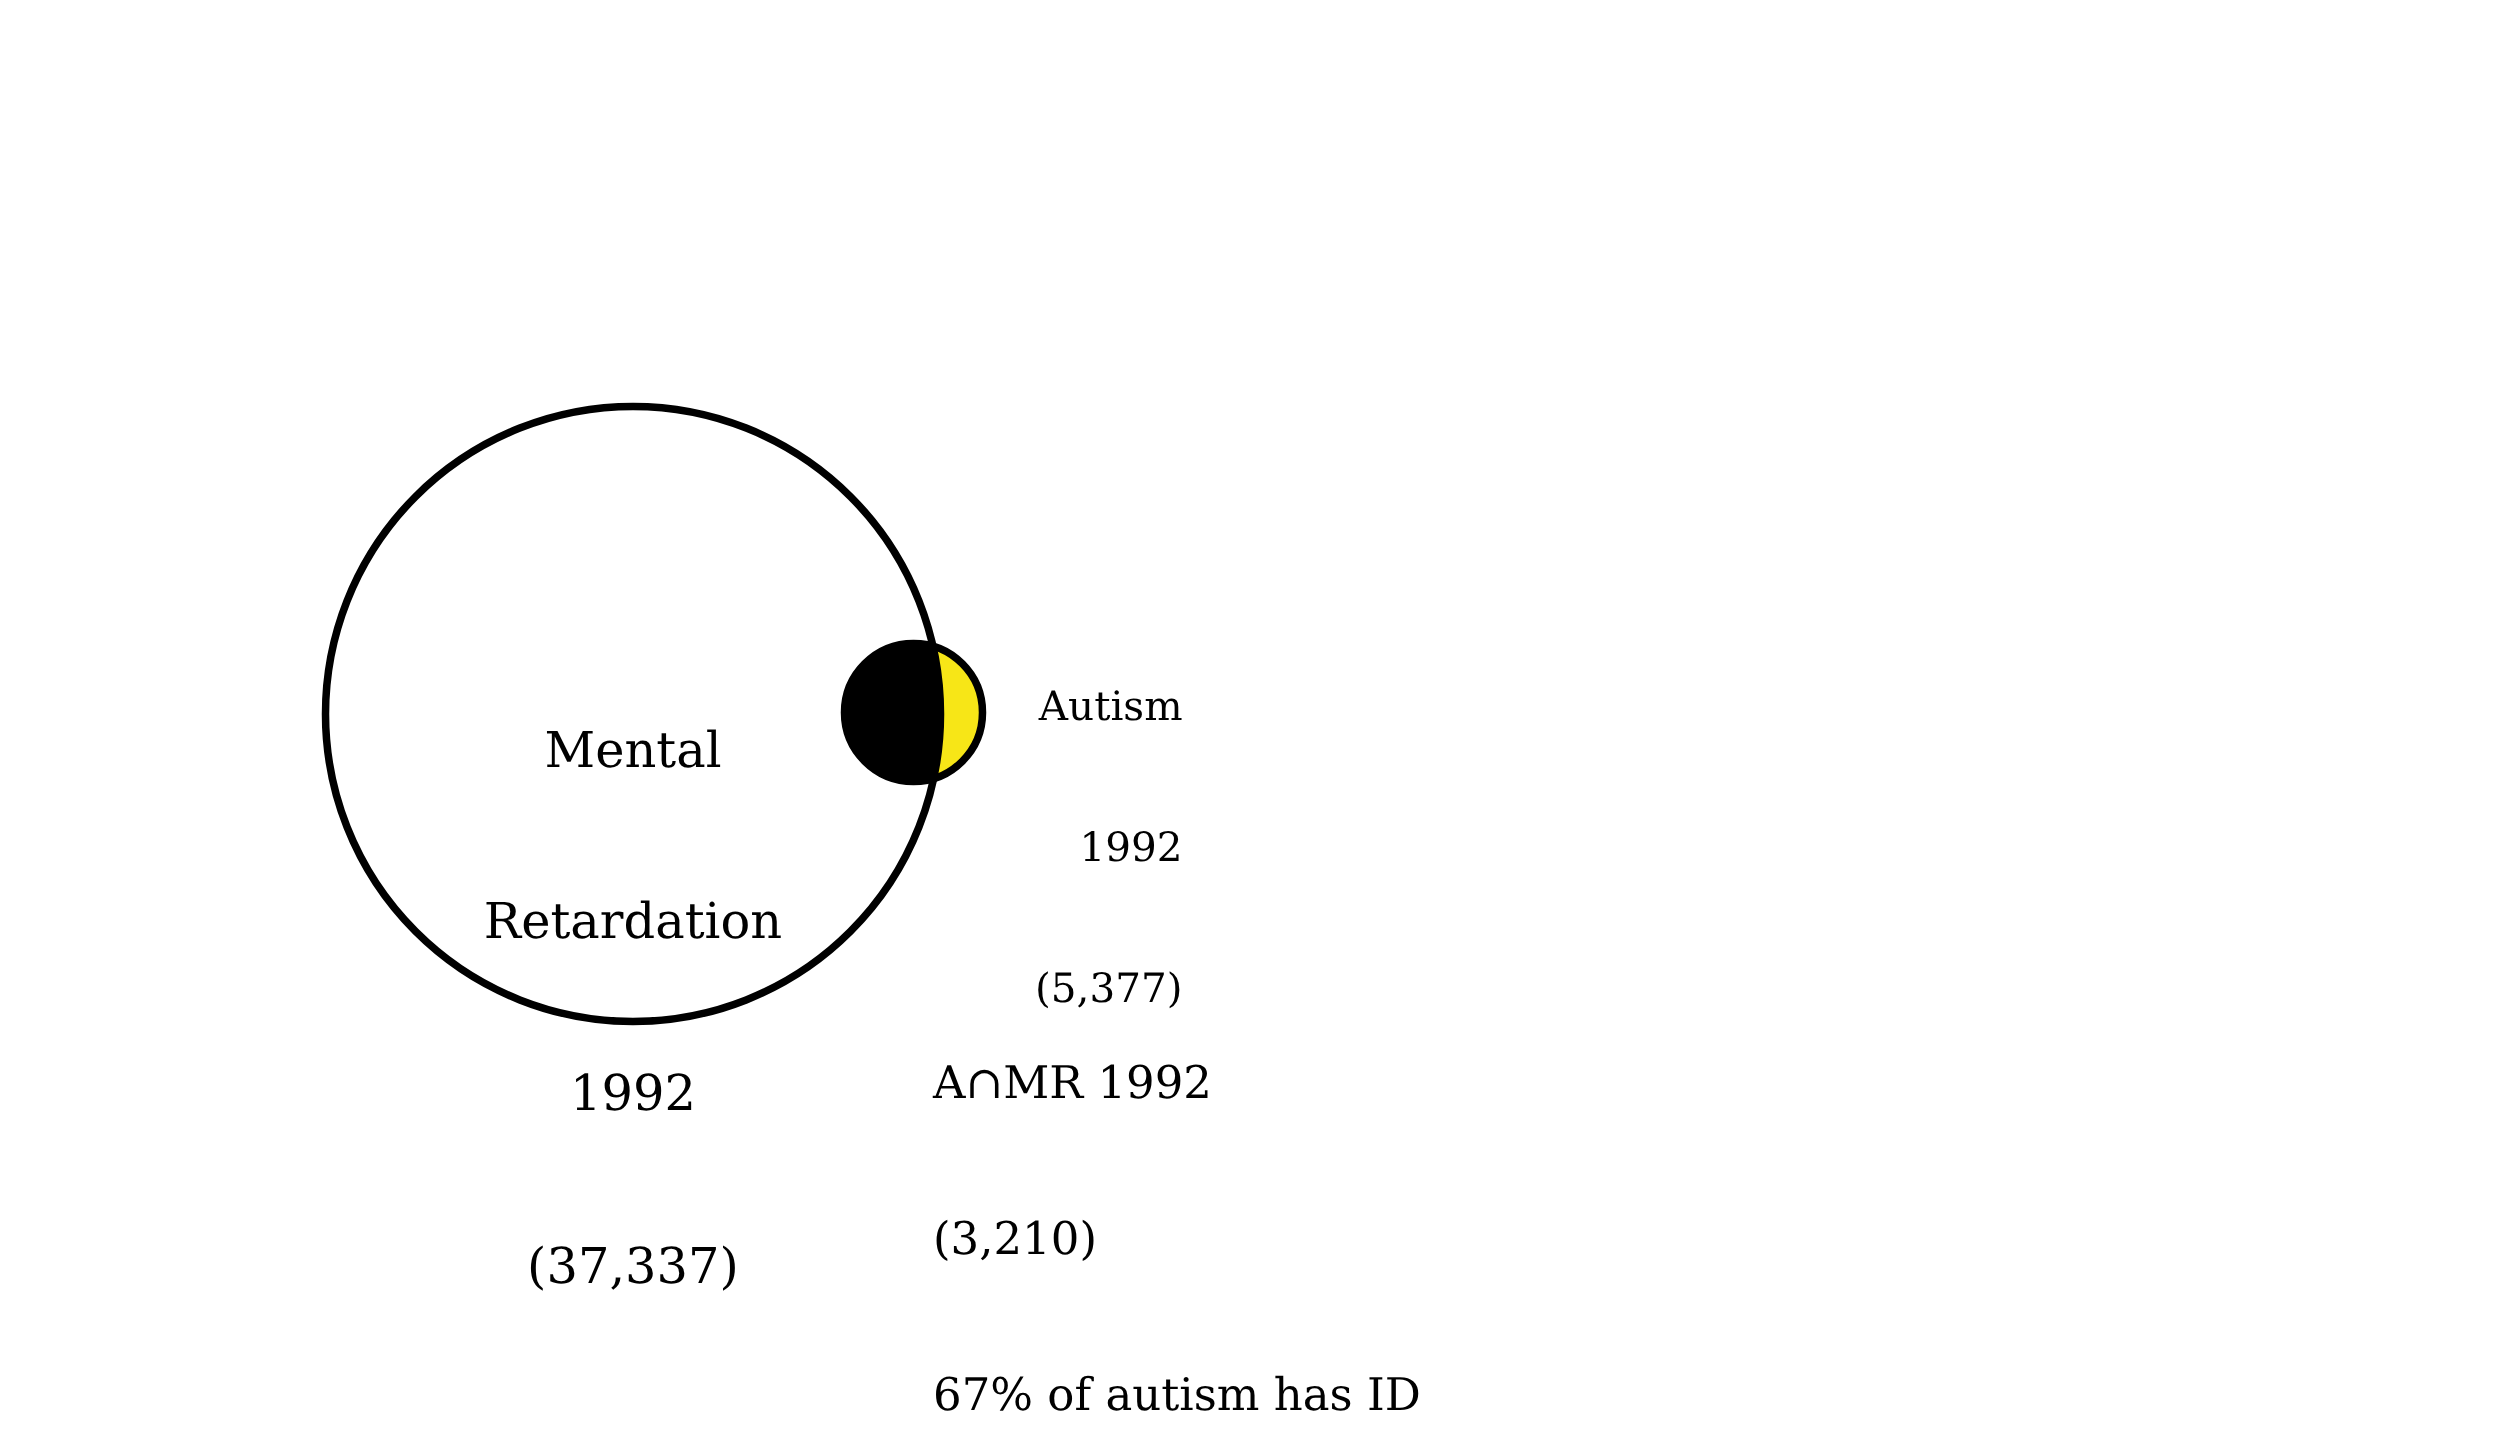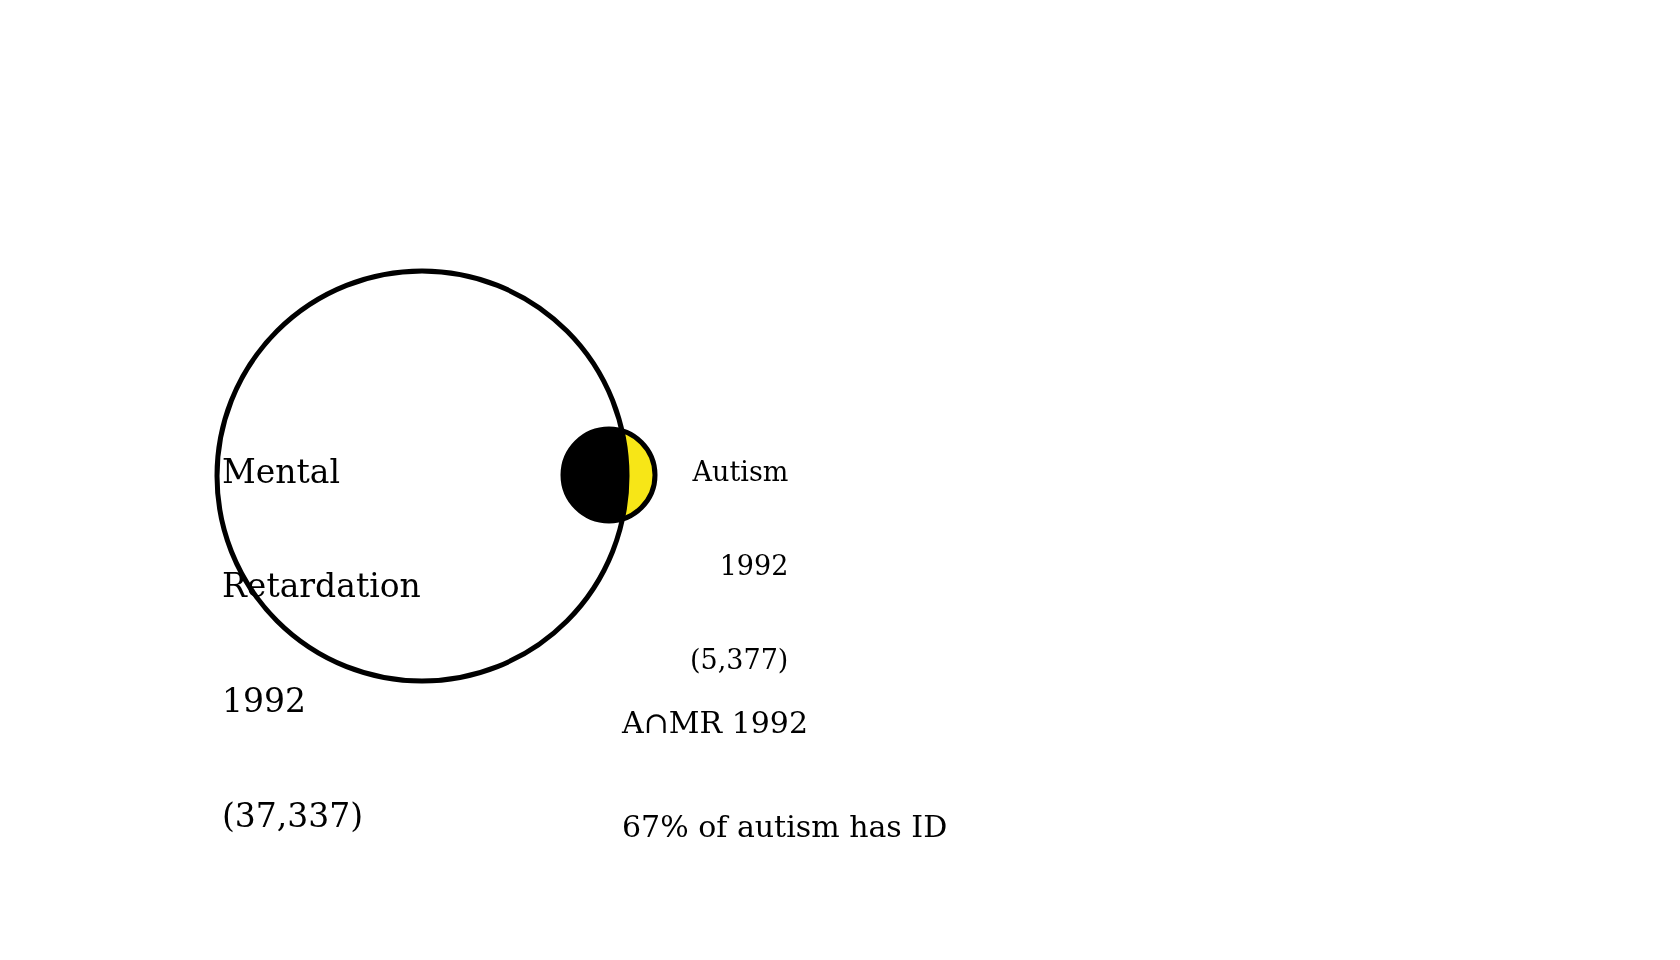--- a/index.html
+++ b/index.html
@@ -34,23 +34,23 @@
     position: absolute;
     white-space: pre;
     line-height: 1.16;
     color: #000000;
     font-family: "DejaVu Serif", "Liberation Serif", serif;
   }
   .label-line { display: block; }
 
   #mr-label {
     left: 222px;
-    top: 376px;
+    top: 404px;
     width: 400px;
-    text-align: left;
+    text-align: center;
     font-size: 33px;
   }
   #autism-label {
     left: 690px;
     top: 393px;
     text-align: right;
     font-size: 27px;
   }
   #intersection-label {
     left: 622px;
@@ -98,16 +98,17 @@
   </div>
 
   <div id="autism-label" class="label-block">
     <span class="label-line">Autism</span>
     <span class="label-line">1992</span>
     <span class="label-line">(5,377)</span>
   </div>
 
   <div id="intersection-label" class="label-block">
     <span class="label-line">A∩MR 1992</span>
+    <span class="label-line">(3,210)</span>
     <span class="label-line">67% of autism has ID</span>
   </div>
 
 </div>
 
 </body></html>

